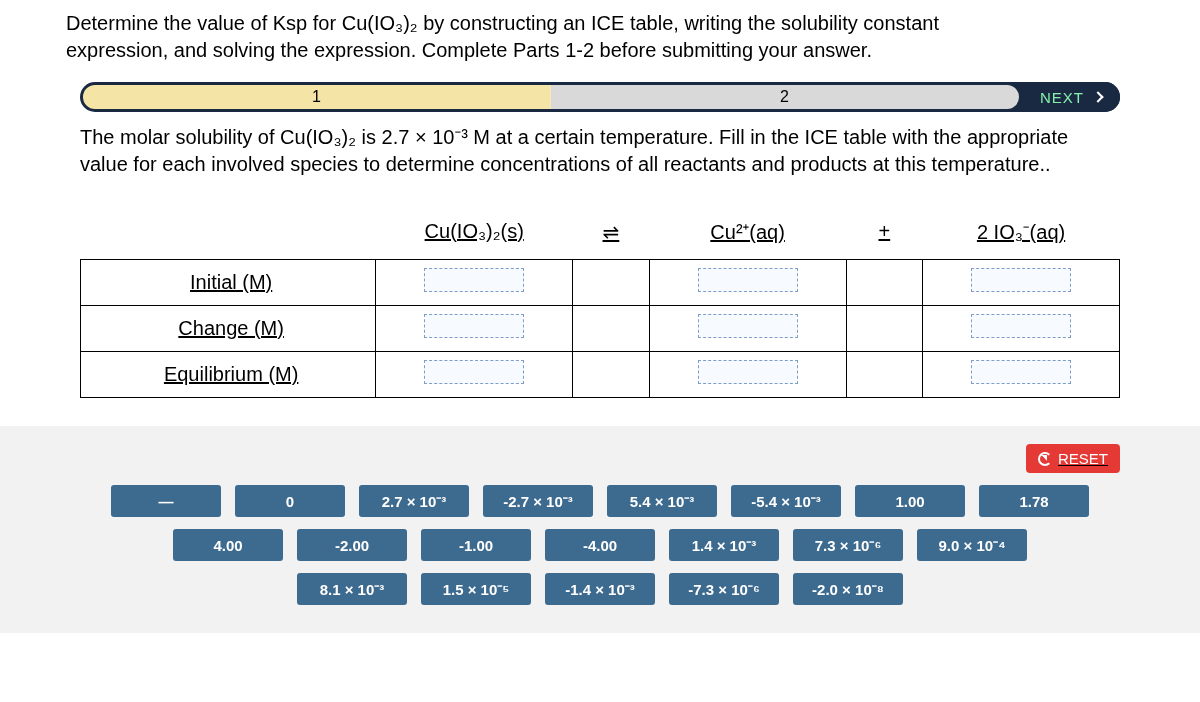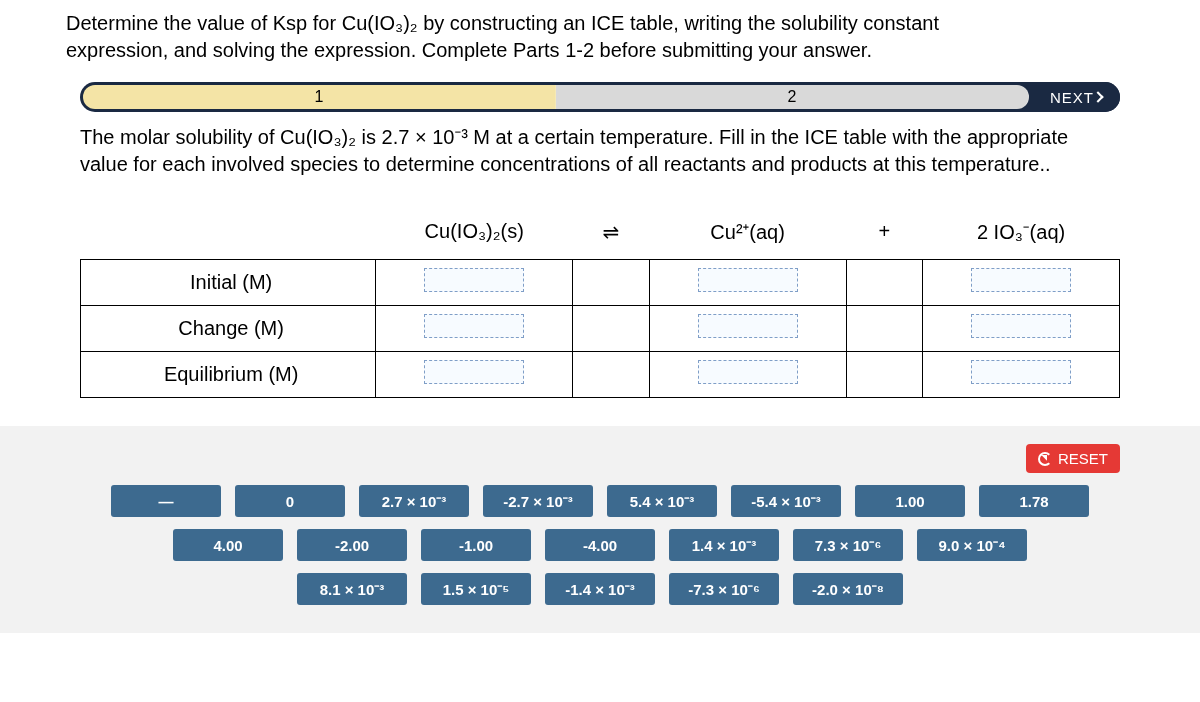--- a/index.html
+++ b/index.html
@@ -44,38 +44,40 @@
     background: #d9d9d9;
     color: #000;
     margin: 3px 0;
   }
   .step.inactive:nth-child(2) {
     border-radius: 0 14px 14px 0;
     margin-right: 3px;
   }
   .next-btn {
     background: #1a2942;
-    color: #ffffff;
-    display: flex;
-    align-items: center;
+    color: #86efac;
+    display: flex;
+    align-items: center;
+    gap: 10px;
     padding: 0 18px;
     font-size: 15px;
     letter-spacing: 1px;
     cursor: pointer;
   }
   .sub-instructions {
     padding: 4px 89px 12px 80px;
     line-height: 1.35;
   }
   .ice-wrap {
     padding: 20px 80px 10px 80px;
   }
   table.ice {
     width: 100%;
     border-collapse: collapse;
+    text-decoration: underline;
   }
   table.ice th, table.ice td {
     border: 1px solid #000;
     padding: 8px 8px;
     text-align: center;
     font-weight: normal;
     font-size: 20px;
     height: 44px;
   }
   table.ice tr:first-child th,
@@ -96,20 +98,21 @@
   }
   .tile-area {
     background: #f2f2f2;
     margin-top: 18px;
     padding: 18px 80px 28px 80px;
   }
   .reset-row {
     display: flex;
     justify-content: flex-end;
     margin-bottom: 12px;
+    text-decoration: underline;
   }
   .reset-btn {
     background: #e53935;
     color: #fff;
     border-radius: 4px;
     padding: 6px 12px;
     font-size: 15px;
     display: flex;
     align-items: center;
     gap: 6px;

